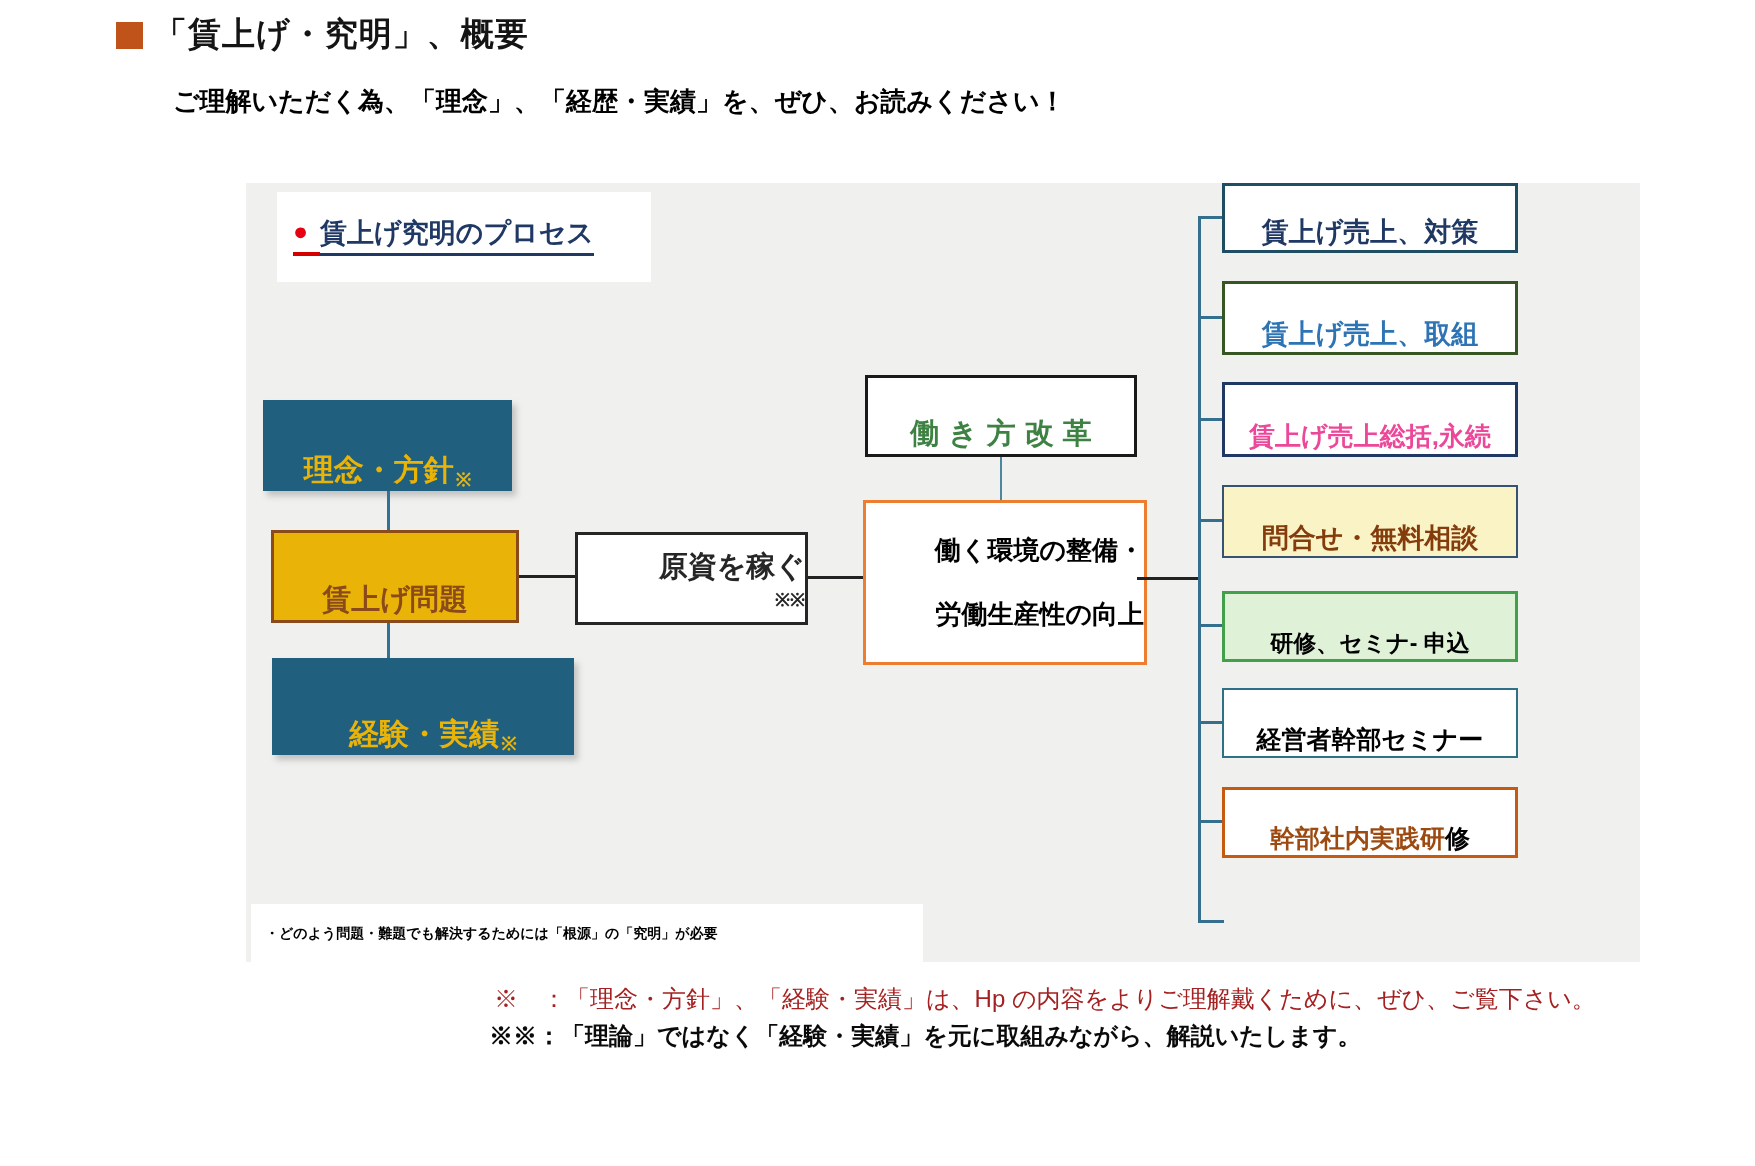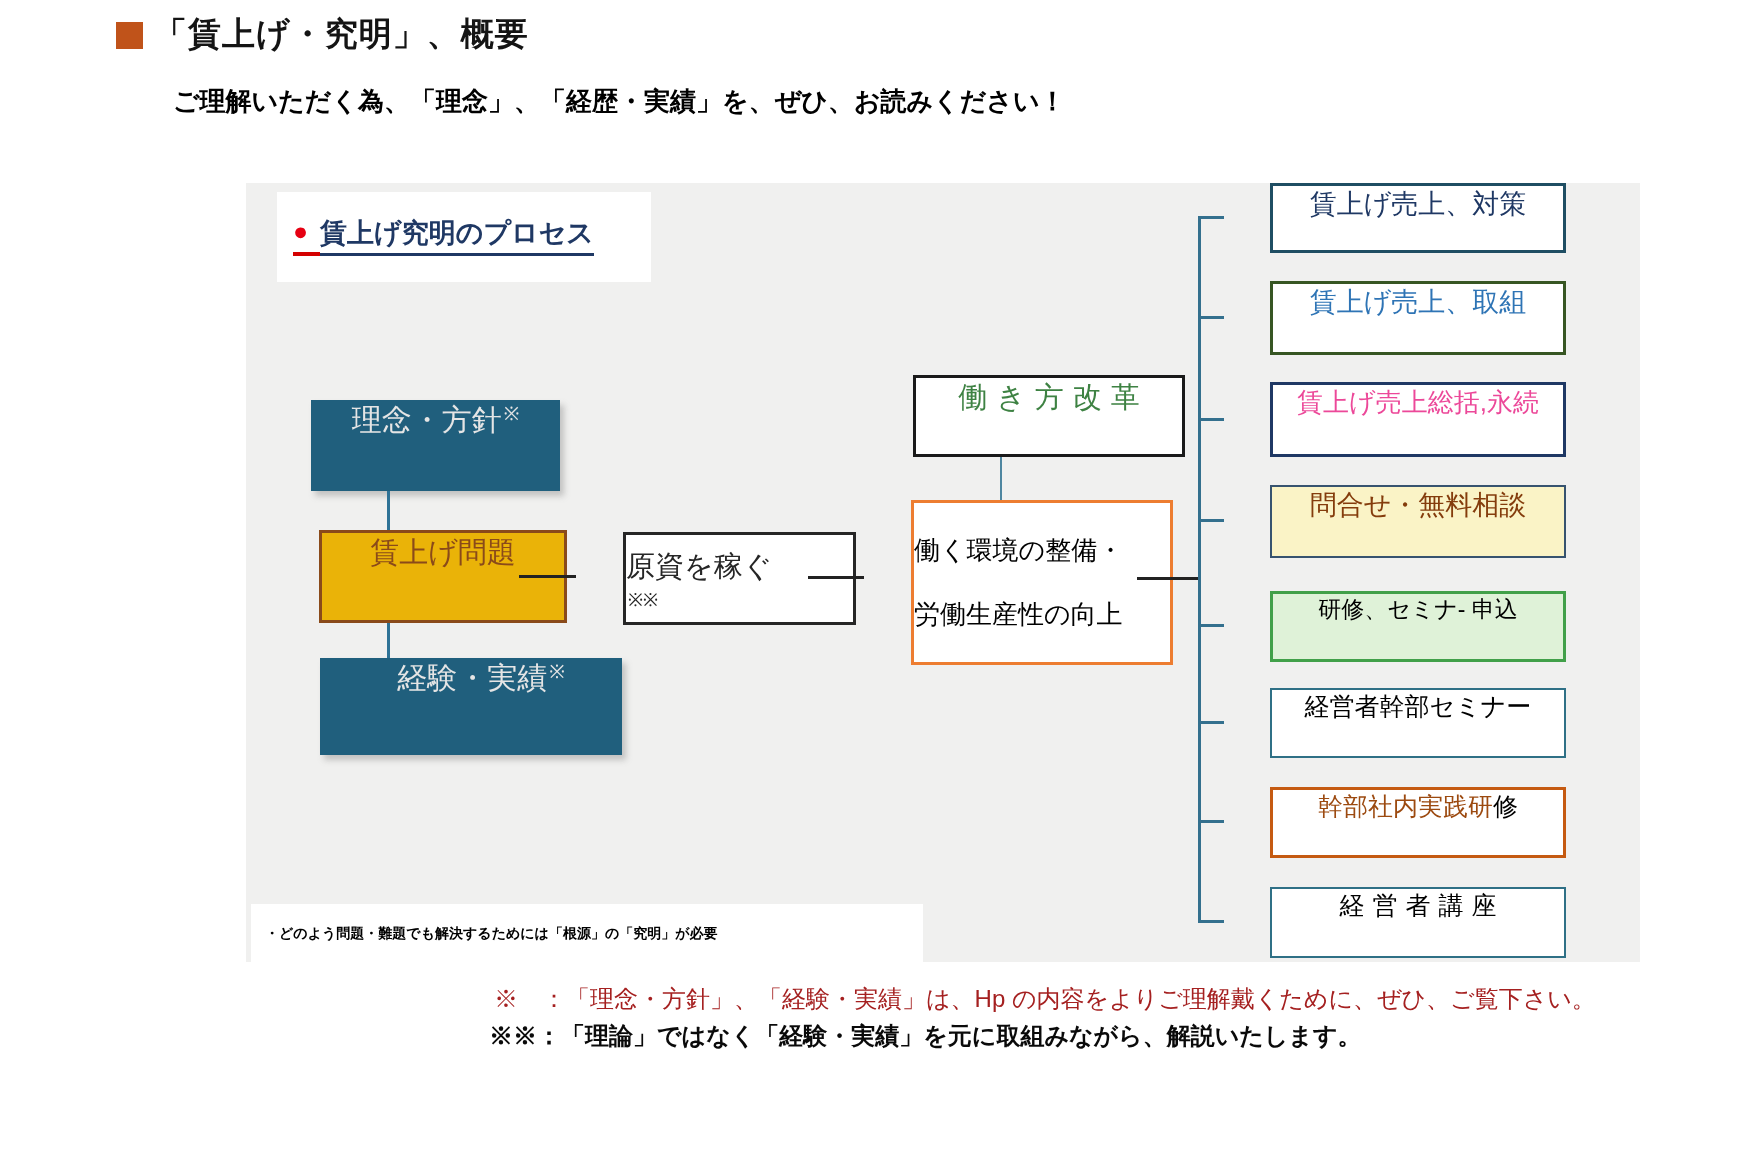--- a/index.html
+++ b/index.html
@@ -1,47 +1,47 @@
 <!DOCTYPE html>
 <html><head>
 <meta charset="utf-8">
 <style>
   html,body{margin:0;padding:0;background:#fff;}
   #stage{position:relative;width:1755px;height:1166px;background:#ffffff;
          font-family:"Liberation Sans",sans-serif;overflow:hidden;color:#111;}
   .abs{position:absolute;box-sizing:border-box;margin-left:16px;}
-  .box{position:absolute;box-sizing:border-box;display:flex;align-items:flex-start;
-       justify-content:center;background:#fff;font-weight:normal;text-align:center;margin-left:48px;}
+  .box{position:absolute;box-sizing:border-box;display:flex;align-items:flex-end;
+       justify-content:center;background:#fff;font-weight:bold;text-align:center;}
   .line{position:absolute;}
   
   .title-square{left:100px;top:22px;width:27px;height:27px;background:#C0531A;}
   .page-title{left:138px;top:12px;font-size:33px;font-weight:bold;color:#141414;letter-spacing:1px;}
   .page-subtitle{left:157px;top:84px;font-size:26px;font-weight:bold;color:#000;}
   
   .gray-panel{left:230px;top:183px;width:1394px;height:779px;background:#F0F0EF;}
   .process-box{left:261px;top:192px;width:374px;height:90px;background:#fff;
                display:flex;align-items:center;padding-left:16px;}
   .process-bullet{color:#E60012;font-size:25px;line-height:1;border-bottom:4px solid #D40000;
                   padding:0 12px 8px 0;}
   .process-text{color:#1F3864;font-size:27px;font-weight:bold;line-height:1.15;
                 border-bottom:3px solid #1F3864;padding-bottom:3px;}
   
-  .teal-box{background:#205F7D;color:#e5e5e5;font-size:30px;
+  .teal-box{background:#205F7D;color:#eab308;font-size:30px;
             box-shadow:4px 5px 6px rgba(110,110,110,0.35);}
   .box-rinen{left:263px;top:400px;width:249px;height:91px;}
   .box-mondai{left:271px;top:530px;width:248px;height:93px;background:#eab308;
               border:3px solid #8A4A1A;color:#8A4A1A;font-size:29px;}
   .box-keiken{left:272px;top:658px;width:302px;height:97px;padding-left:20px;}
   .mark{font-size:0.62em;vertical-align:0.55em;margin-left:2px;}
   
   .box-genshi{left:575px;top:532px;width:233px;height:93px;border:3px solid #262626;
               color:#262626;font-size:29px;flex-direction:column;}
   .box-workstyle{left:865px;top:375px;width:272px;height:82px;border:3px solid #1a1a1a;
                  color:#3E8243;font-size:29px;letter-spacing:9px;padding-left:9px;}
-  .box-env{left:863px;top:500px;width:262px;height:165px;border:3px solid #ED7D31;
+  .box-env{left:863px;top:500px;width:284px;height:165px;border:3px solid #ED7D31;
            color:#000;font-size:26px;flex-direction:column;justify-content:space-evenly;}
   
   .teal-line{background:#2E7296;}
   .steel-line{background:#4E86A0;}
   .black-line{background:#222;}
   .trunk-line{background:#34708E;}
   .vlA{left:387px;top:491px;width:3px;height:39px;}
   .vlB{left:387px;top:623px;width:3px;height:35px;}
   .hlA{left:519px;top:575px;width:57px;height:3px;}
   .hlB{left:808px;top:576px;width:56px;height:3px;}
@@ -139,23 +139,20 @@
   <div class="box rbox rb5">
     <span>研修、セミナ- 申込</span>
   </div>
   <div class="box rbox rb6">
     <span>経営者幹部セミナー</span>
   </div>
   <div class="box rbox rb7">
     <span>幹部社内実践研</span>
       <span class="suffix">修</span>
   </div>
-  <div class="box rbox rb8">
-    <span>経営者講座</span>
-  </div>
 
   <div class="abs note-box">
     <span>・どのよう問題・難題でも解決するためには「根源」の「究明」が必要</span>
   </div>
 
   <div class="abs footnote1">※　：「理念・方針」、「経験・実績」は、Hp の内容をよりご理解戴くために、ぜひ、ご覧下さい。</div>
   <div class="abs footnote2">※※：「理論」ではなく「経験・実績」を元に取組みながら、解説いたします。</div>
 
 </div>
 

